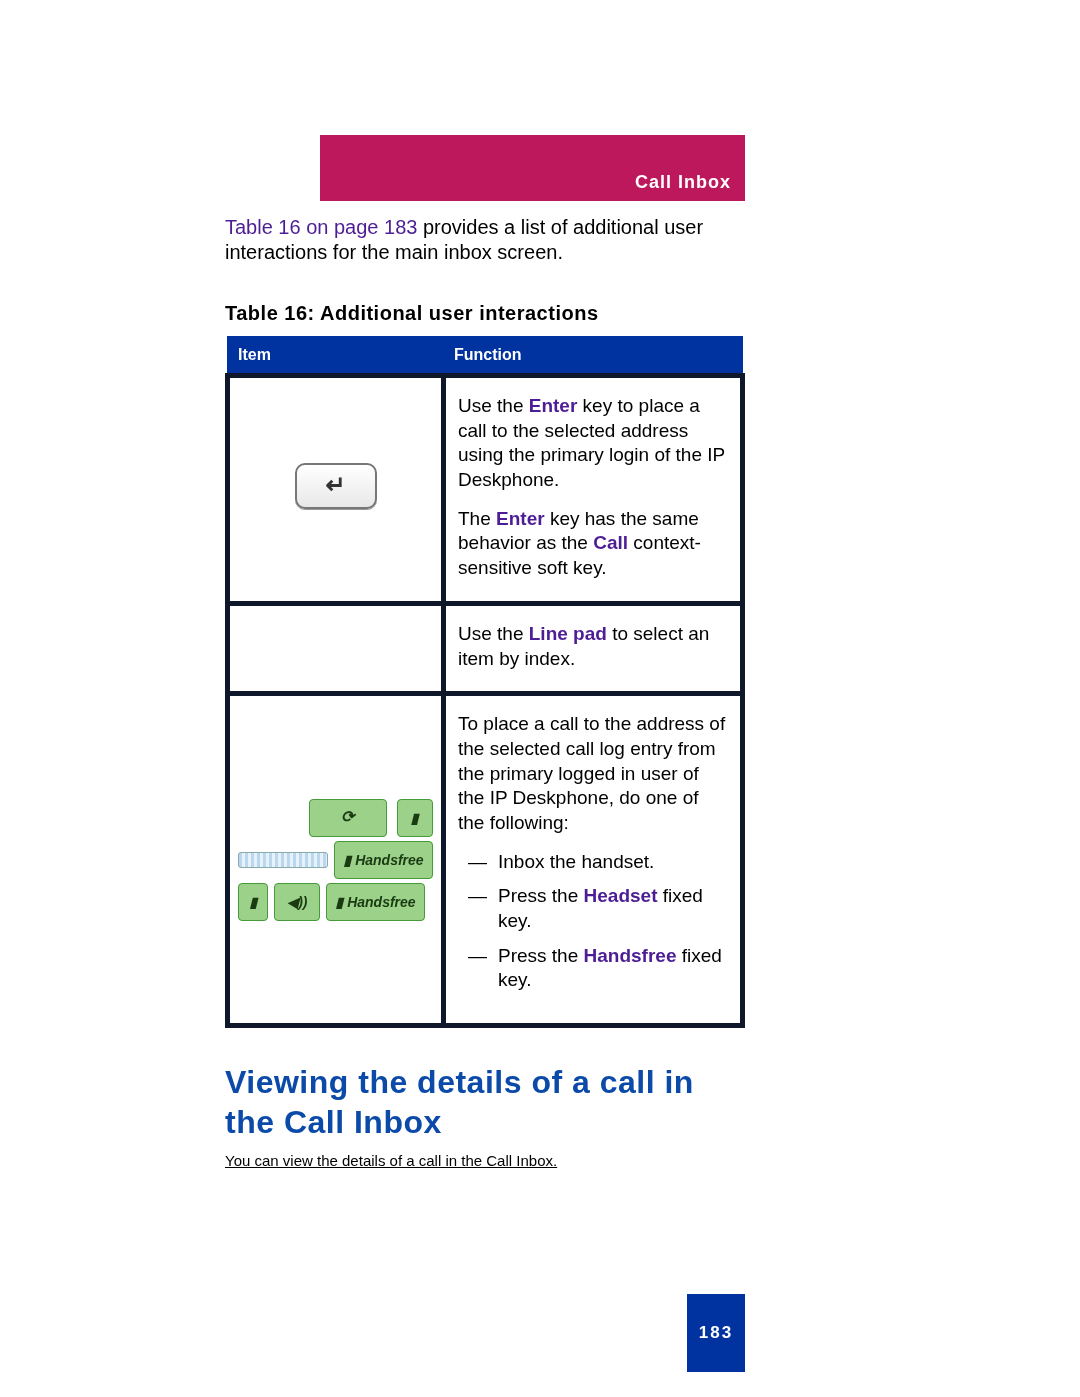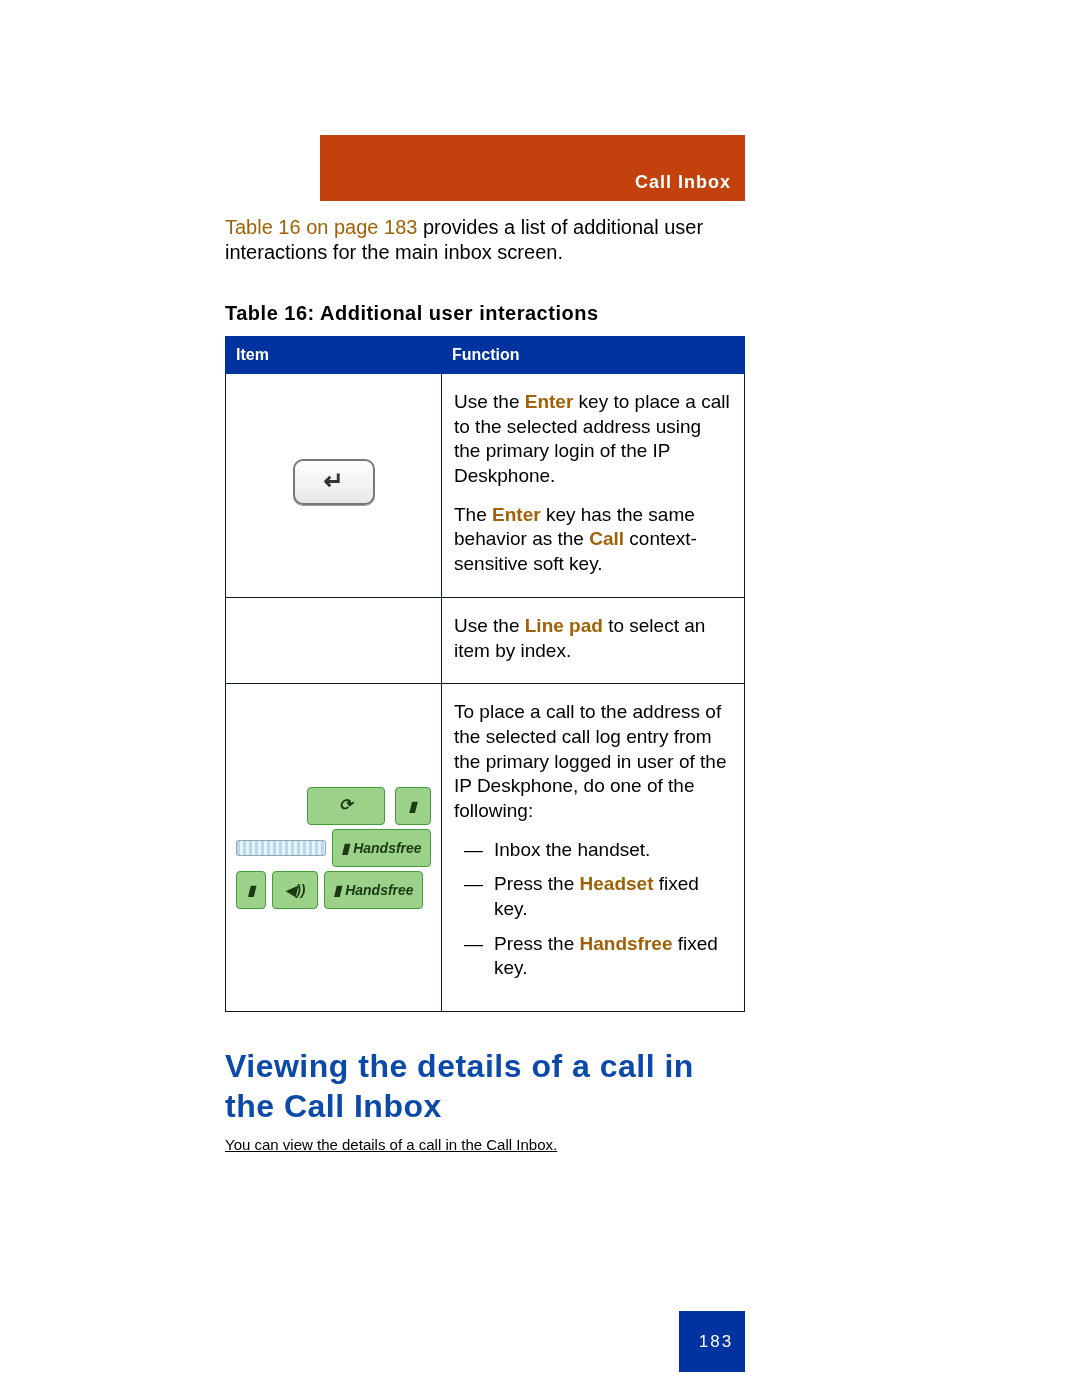--- a/index.html
+++ b/index.html
@@ -10,21 +10,21 @@
     color: #000;
     width: 1080px;
   }
   .page {
     width: 1080px;
     padding: 0;
     box-sizing: border-box;
     position: relative;
   }
   .header-band {
-    background: #c2410c;
+    background: #be185d;
     height: 66px;
     margin-left: 320px;
     margin-right: 335px;
     margin-top: 135px;
     position: relative;
   }
   .header-band .label {
     position: absolute;
     right: 14px;
     bottom: 8px;
@@ -33,21 +33,21 @@
     font-size: 18px;
     letter-spacing: 1px;
   }
   .content {
     margin-left: 225px;
     margin-right: 335px;
     margin-top: 14px;
     font-size: 20px;
     line-height: 1.25;
   }
-  .link { color: #a16207; margin-top: 11px; }
+  .link { color: #4c1d95; margin-top: 11px; }
   .bold { font-weight: bold; }
   .table-caption {
     font-weight: bold;
     margin-top: 36px;
     margin-bottom: 10px;
     letter-spacing: 0.5px;
   }
   table.ui {
     border-collapse: collapse;
     width: 100%;
@@ -57,21 +57,21 @@
     background: #0033a0;
     color: #fff;
     font-weight: bold;
     text-align: left;
     padding: 8px 10px;
     border: 1px solid #0033a0;
     font-size: 16px;
   }
   table.ui th.col-item { width: 195px; }
   table.ui td {
-    border: 1px solid #0f172a;
+    border: 5px solid #0f172a;
     padding: 16px 12px 20px 12px;
     vertical-align: top;
     font-size: 19px;
     line-height: 1.3;
   }
   table.ui td.item-cell {
     text-align: center;
     vertical-align: middle;
     padding: 10px 6px;
   }
@@ -127,29 +127,28 @@
     font-weight:bold;
     font-size:32px;
     margin-top:34px;
     letter-spacing:0.5px;
   }
   .section-body { margin-top:10px; font-size:15px;text-decoration:underline; }
 
   .page-number-box {
     position:absolute;
     right:335px;
-    width:58px; height:61px;
+    width:58px; height:78px;
     background:#0033a0;
     color:#fff;
-    font-weight:normal;
+    font-weight:bold;
     font-size:17px;
     display:flex; align-items:center; justify-content:center;
     letter-spacing:2px;
     bottom: 160px;
-    padding-left: 8px;
   }
   .page { min-height:1397px; }
 </style>
 </head>
 <body>
 
 <div class="page">
 
   <div class="header-band">
     <span class="label">Call Inbox</span>

